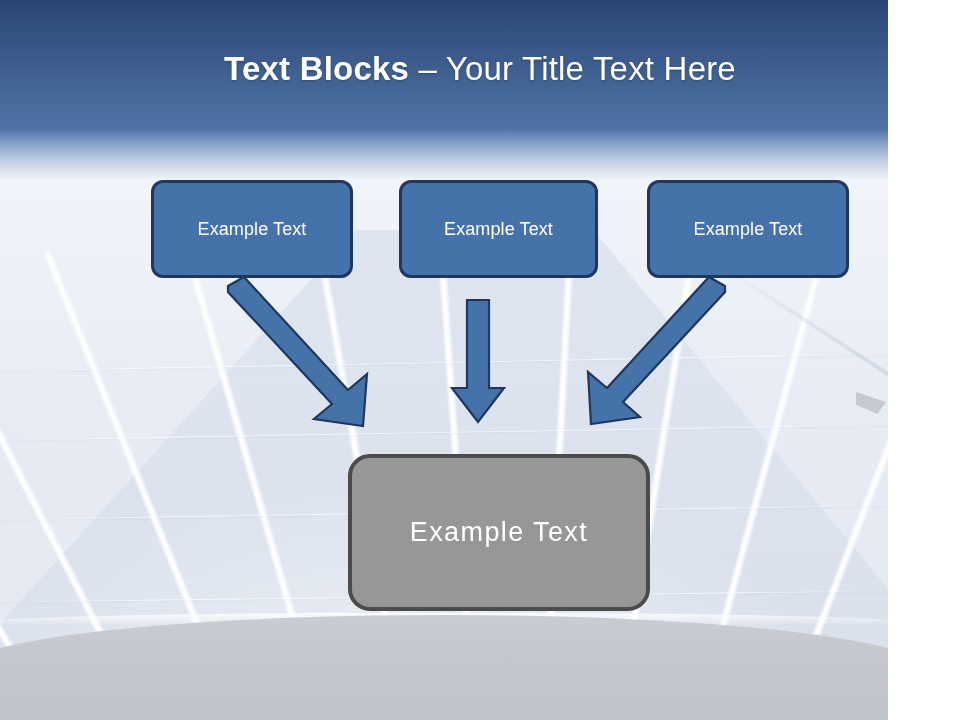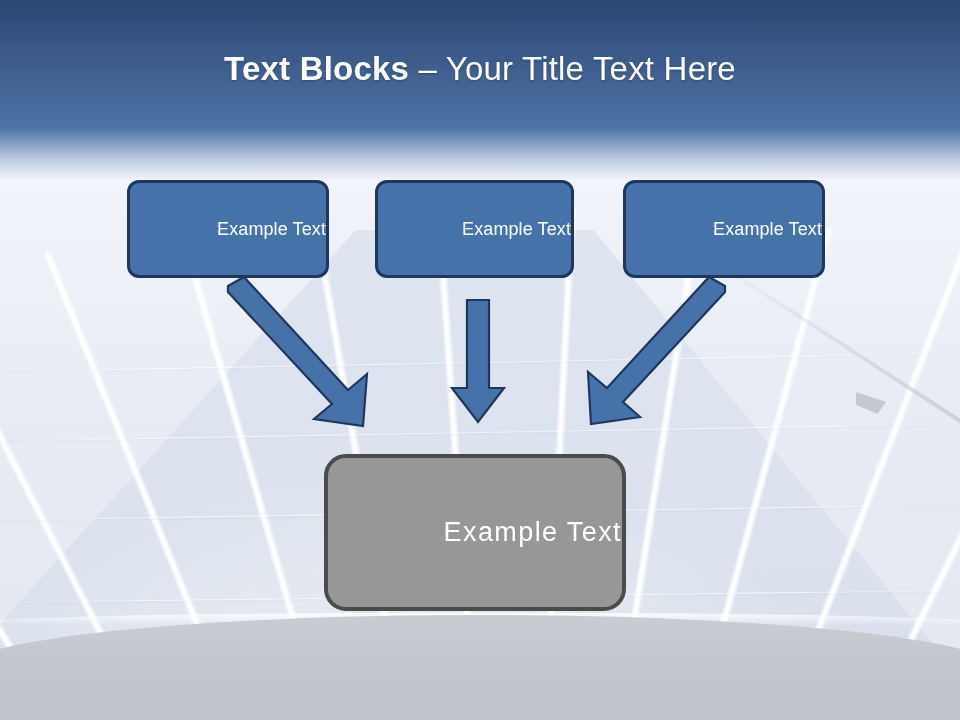--- a/index.html
+++ b/index.html
@@ -7,21 +7,21 @@
     margin: 0;
     padding: 0;
     background: #ffffff;
   }
   body {
     font-family: "Liberation Sans", sans-serif;
   }
 
   #slide {
     position: relative;
-    width: 960px;
+    width: 888px;
     height: 720px;
     overflow: hidden;
     background: #ec4899;
   }
 
   
   .bg-layer {
     position: absolute;
     inset: 0;
     overflow: hidden;
@@ -186,22 +186,23 @@
   }
   .title .t-bold { font-weight: bold; }
   .title .t-reg  { font-weight: normal; }
 
   
   .node {
     position: absolute;
     box-sizing: border-box;
     display: flex;
     align-items: center;
-    justify-content: flex-end;
+    justify-content: center;
     z-index: 10;
+    margin-left: 24px;
   }
   .node.blue {
     background: #4573a9;
     border: 3px solid #1f3660;
     border-radius: 12px;
     color: #ffffff;
     font-size: 18px;
     letter-spacing: 0.1px;
   }
   .node.grey {

